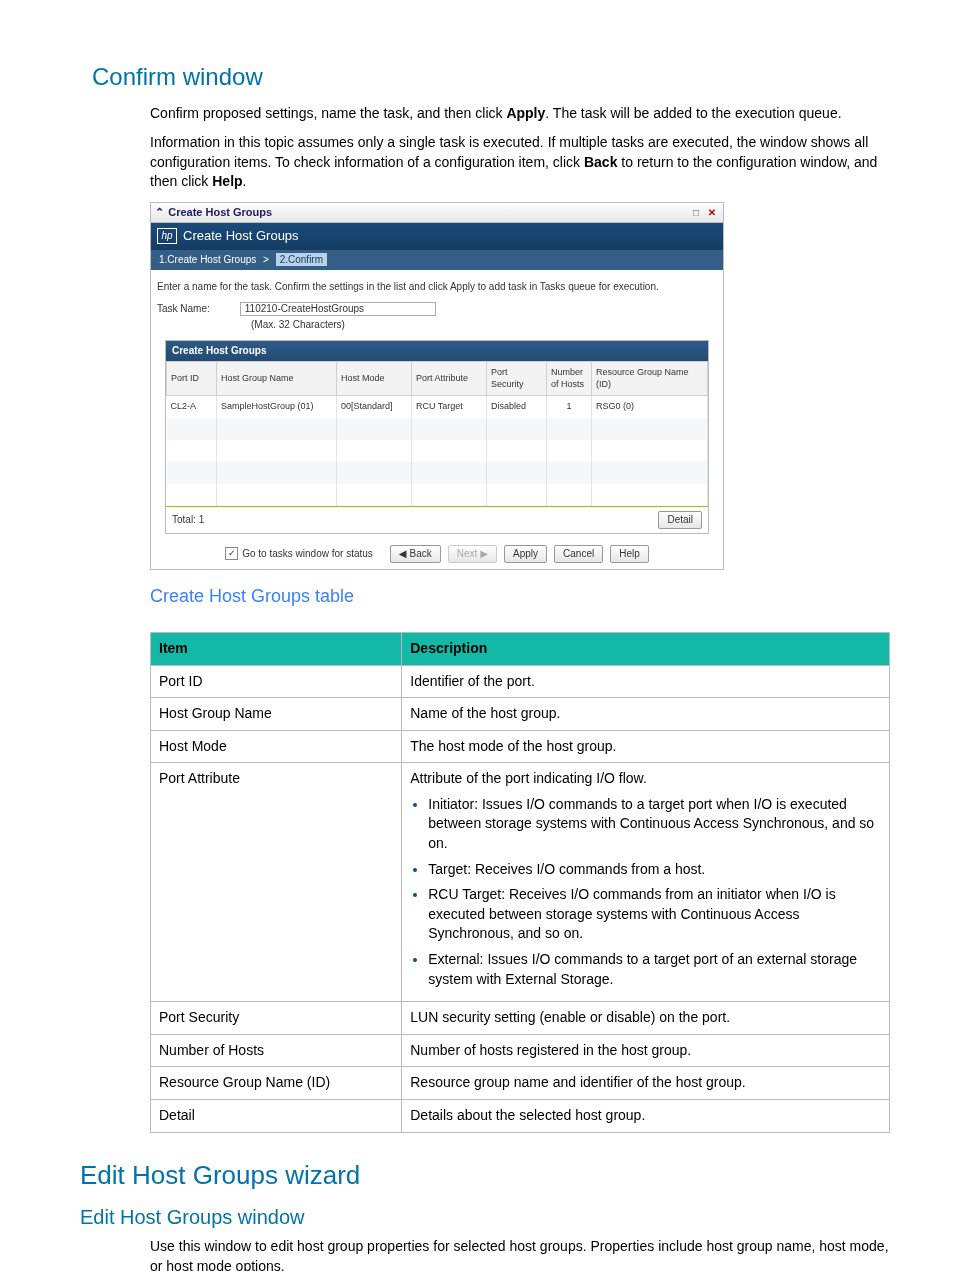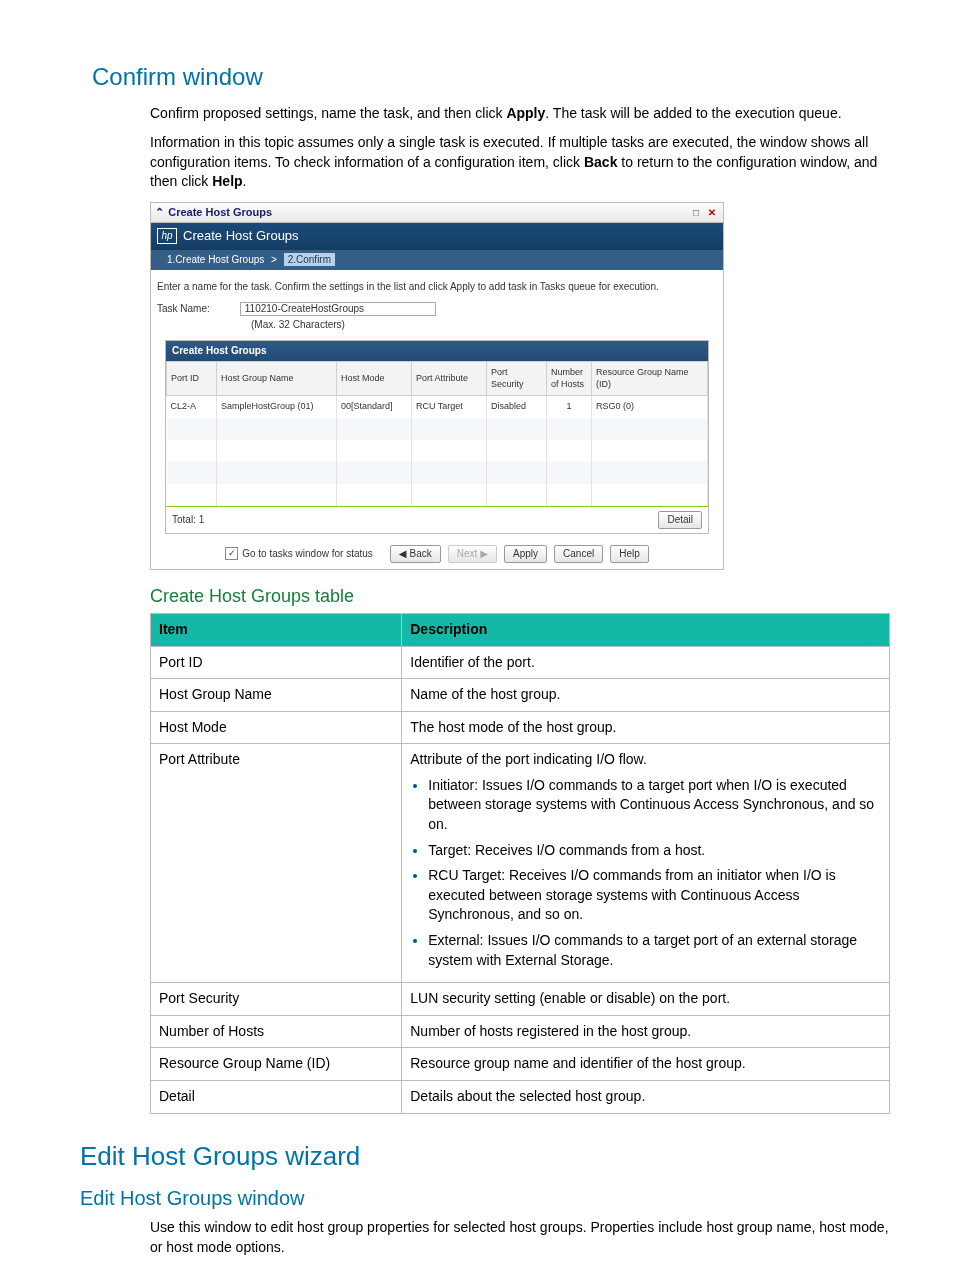--- a/index.html
+++ b/index.html
@@ -19,24 +19,24 @@
     font-size: 24px;
     margin: 20px 0 10px 12px;
   }
   h3.subsection {
     color: #0073a8;
     font-weight: normal;
     font-size: 20px;
     margin: 10px 0 4px 0;
   }
   h3.tablehead {
-    color: #15803d;
+    color: #3b82f6;
     font-weight: normal;
     font-size: 18px;
-    margin: 14px 0 4px 70px;
+    margin: 14px 0 23px 70px;
   }
   p.body {
     margin: 6px 0 10px 70px;
   }
   .bold { font-weight: bold; }
   
   .shot {
     margin: 10px 0 10px 70px;
     width: 572px;
     border: 1px solid #bbb;
@@ -75,21 +75,21 @@
     width:18px; height:14px;
     border:1px solid #fff;
     border-radius:0;
     align-items:center; justify-content:center;
     font-size:10px; font-style:italic;
   }
   .shot-breadcrumb {
     background: #345e86;
     color: #fff;
     font-size: 10px;
-    padding: 3px 16px;
+    padding: 3px 8px;
   }
   .bc-current {
     background: #b9d2e7;
     color: #153d63;
     padding: 1px 4px;
   }
   .shot-instruct {
     padding: 10px 6px 6px 6px;
     font-size: 10px;
   }

